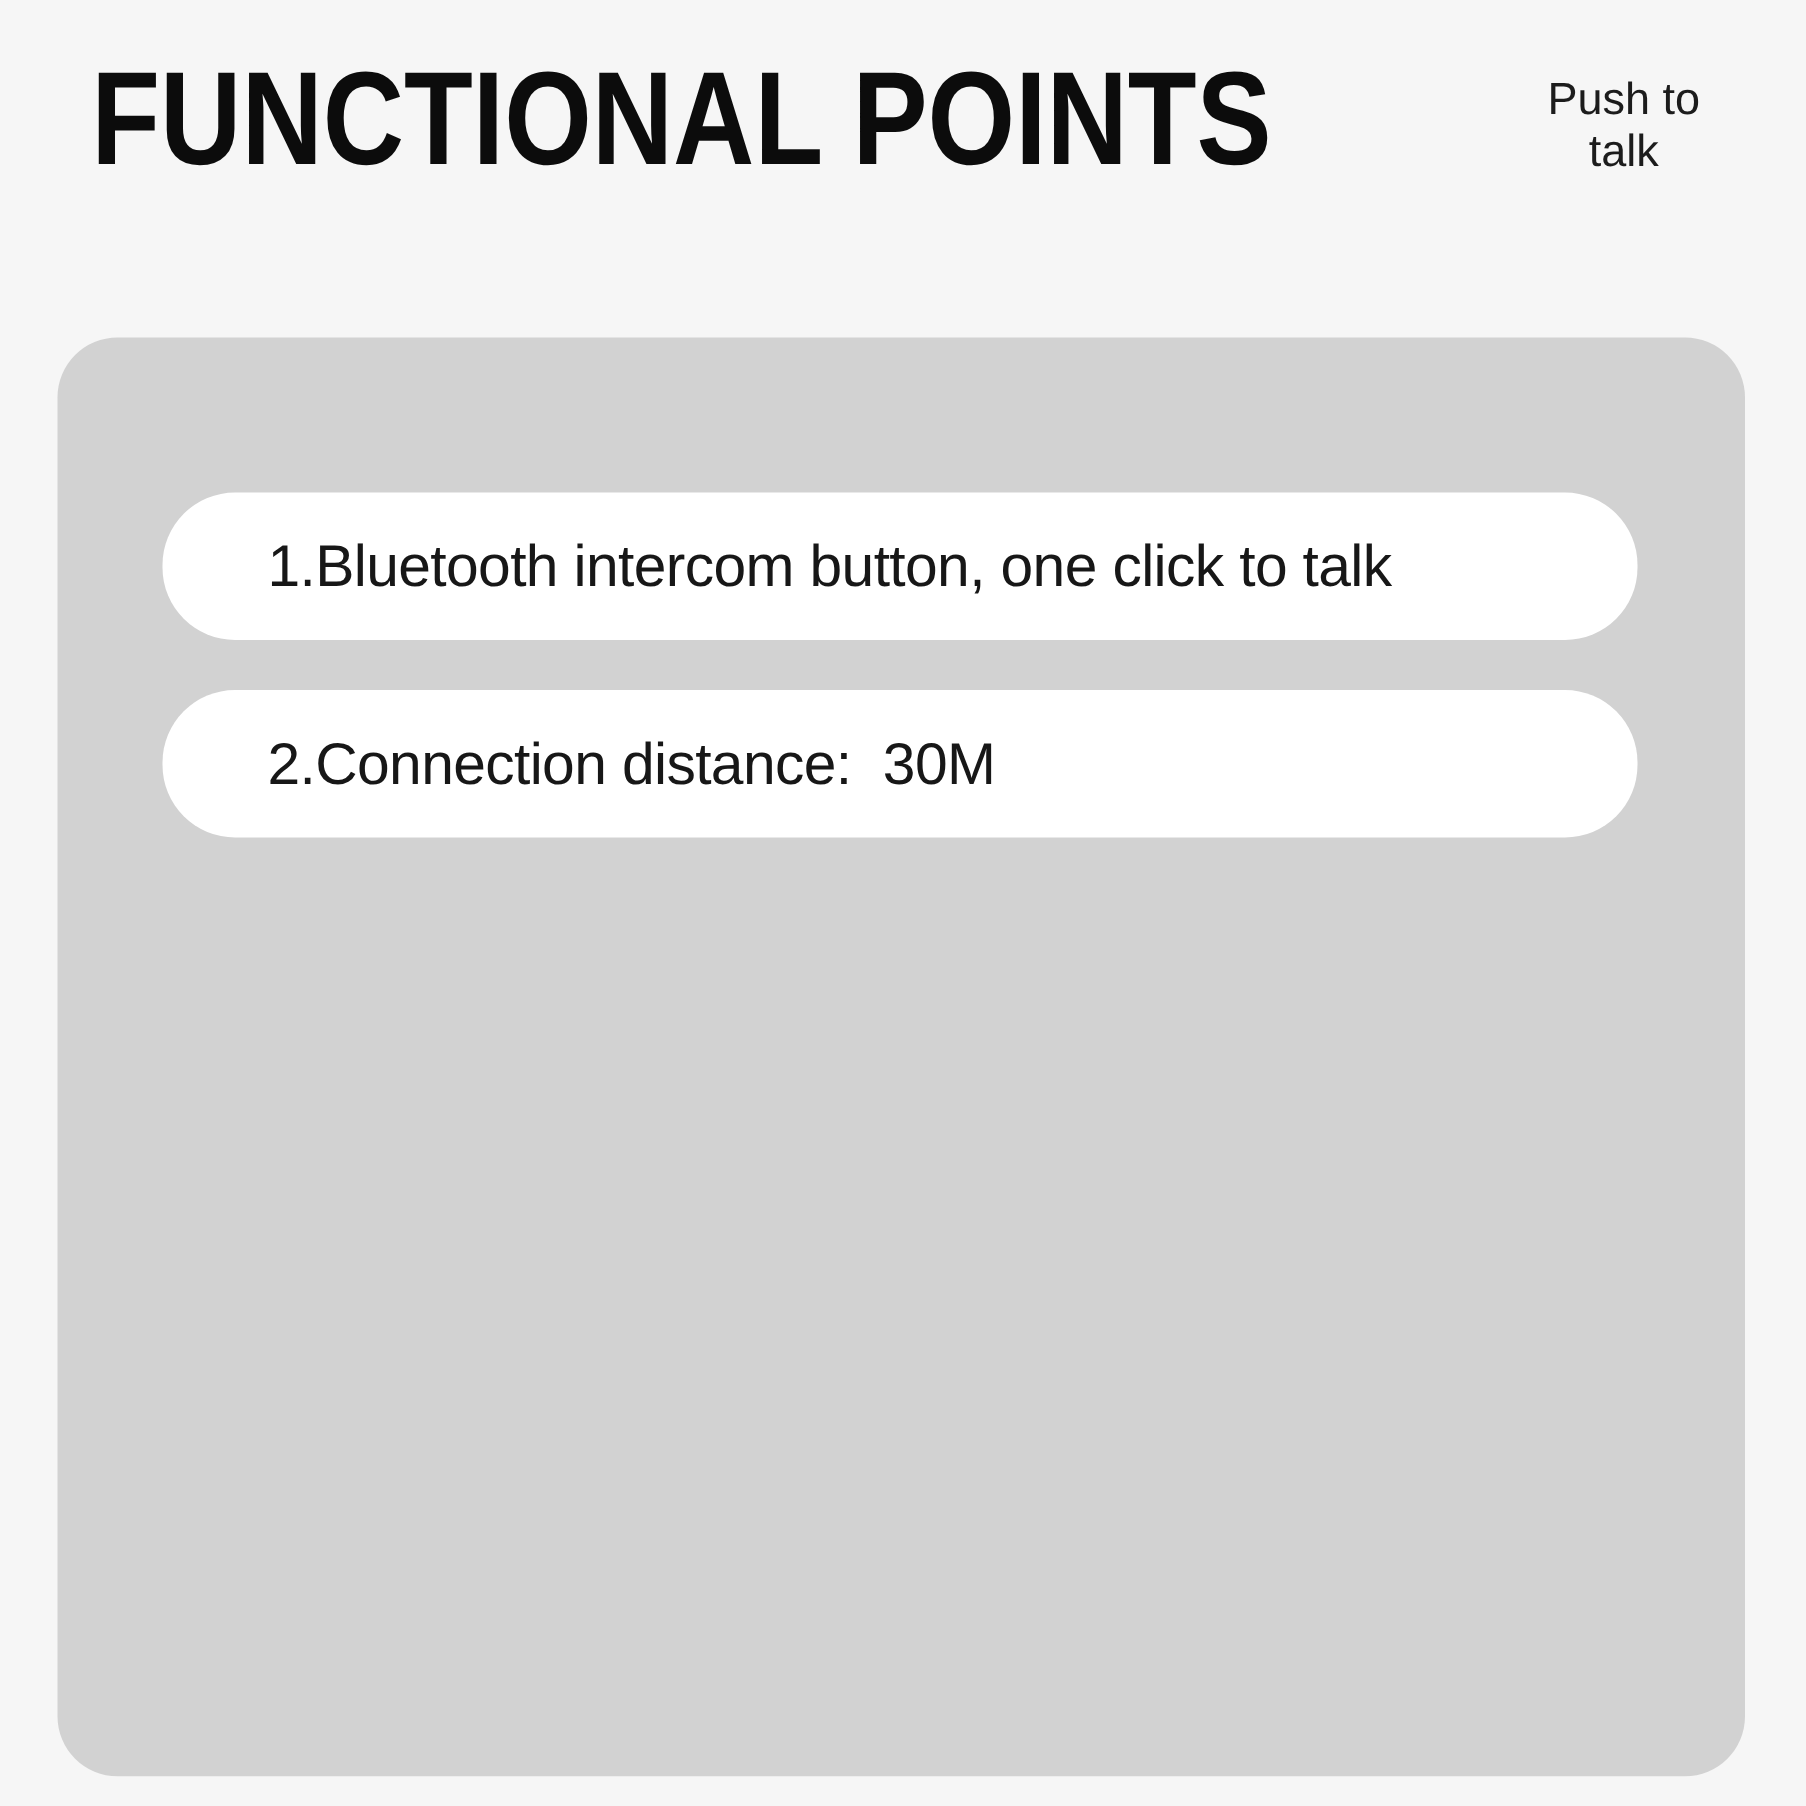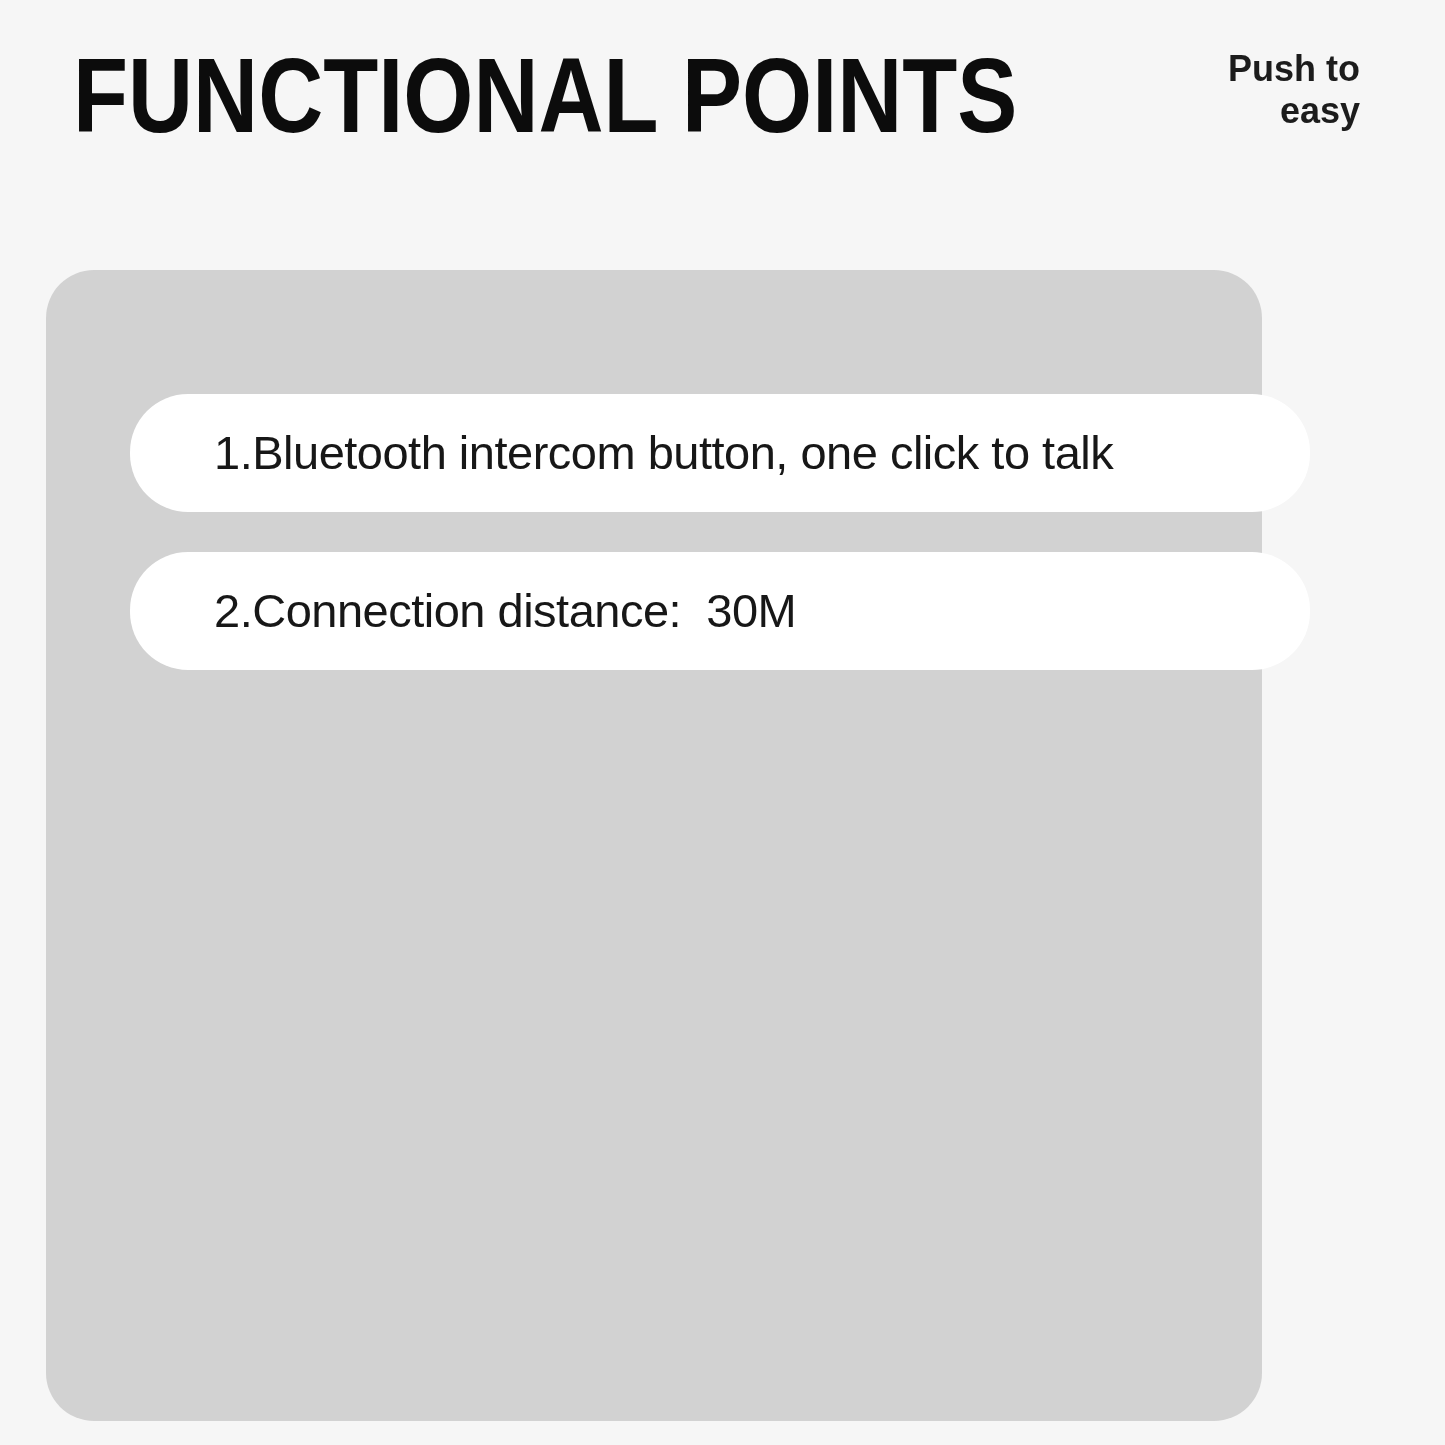--- a/index.html
+++ b/index.html
@@ -35,34 +35,34 @@
     line-height: 1.0;
     letter-spacing: 0px;
     color: #0c0c0c;
     white-space: nowrap;
     transform: scaleX(0.85);
     transform-origin: left center;
   }
   .corner-note {
     position: absolute;
     right: 85px;
-    top: 48px;
-    text-align: right;
+    top: 58px;
+    text-align: center;
     font-size: 36px;
-    font-weight: bold;
+    font-weight: normal;
     line-height: 42px;
     color: #1c1c1c;
   }
 
   
   .panel {
     position: absolute;
     left: 46px;
     top: 270px;
-    width: 1216px;
+    width: 1350px;
     height: 1151px;
     background: #d2d2d2;
     border-radius: 48px;
     box-sizing: border-box;
     padding: 124px 85px 0 84px;
   }
 
   
   .pill {
     width: 1180px;
@@ -81,20 +81,20 @@
     margin-bottom: 0;
   }
 </style>
 </head>
 <body>
 
 <div class="header">
   <h1 class="page-title">FUNCTIONAL POINTS</h1>
   <div class="corner-note">
     <div>Push to</div>
-    <div>easy</div>
+    <div>talk</div>
   </div>
 </div>
 
 <div class="panel">
   <div class="pill">1.Bluetooth intercom button, one click to talk</div>
   <div class="pill">2.Connection distance:  30M</div>
 </div>
 
 </body></html>

